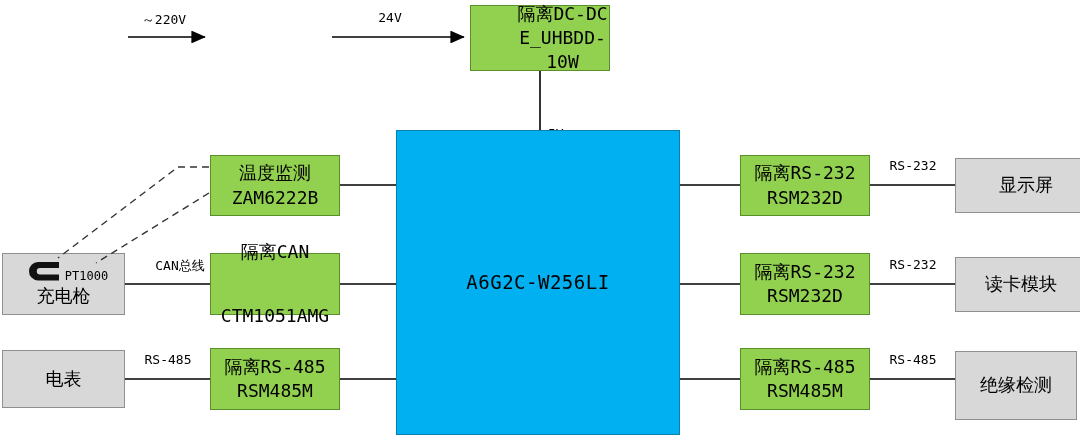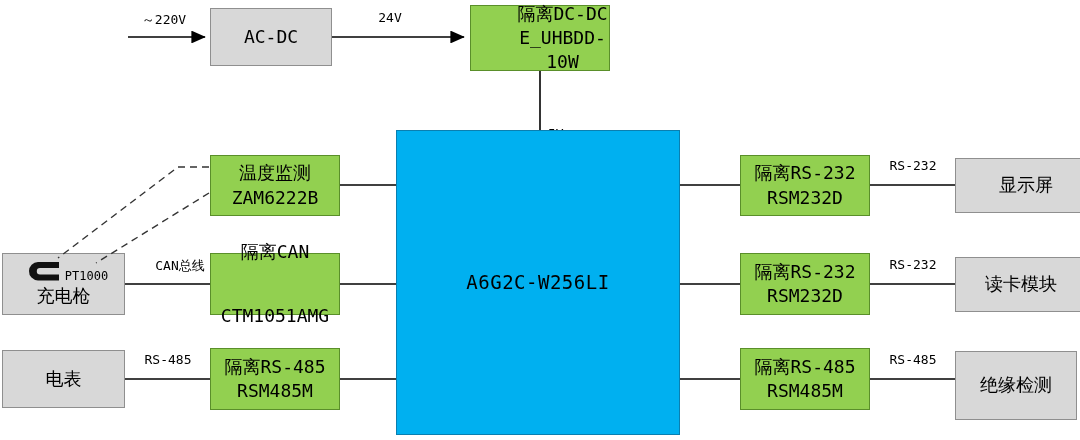--- a/index.html
+++ b/index.html
@@ -77,23 +77,20 @@
 
   <div class="lbl" style="left:118px;top:11px;width:92px;">～220V</div>
   <div class="lbl" style="left:355px;top:10px;width:70px;">24V</div>
   <div class="lbl" style="left:548px;top:86px;width:40px;text-align:left;margin-top:40px;">5V</div>
   <div class="lbl" style="left:126px;top:257px;width:84px;margin-left:12px;">CAN总线</div>
   <div class="lbl" style="left:126px;top:352px;width:84px;">RS-485</div>
   <div class="lbl" style="left:873px;top:158px;width:80px;">RS-232</div>
   <div class="lbl" style="left:873px;top:257px;width:80px;">RS-232</div>
   <div class="lbl" style="left:873px;top:352px;width:80px;">RS-485</div>
 
-  <div class="box gray" style="left:210px;top:8px;width:122px;height:58px;">
-    <span>AC-DC</span>
-  </div>
 
   <div class="box green" style="left:470px;top:5px;width:140px;height:66px;padding-left:45px;">
     <span>隔离DC-DC</span>
     <span>E_UHBDD-10W</span>
   </div>
 
   <div class="box cyan" style="left:396px;top:130px;width:284px;height:305px;">
     <span>A6G2C-W256LI</span>
   </div>
 

